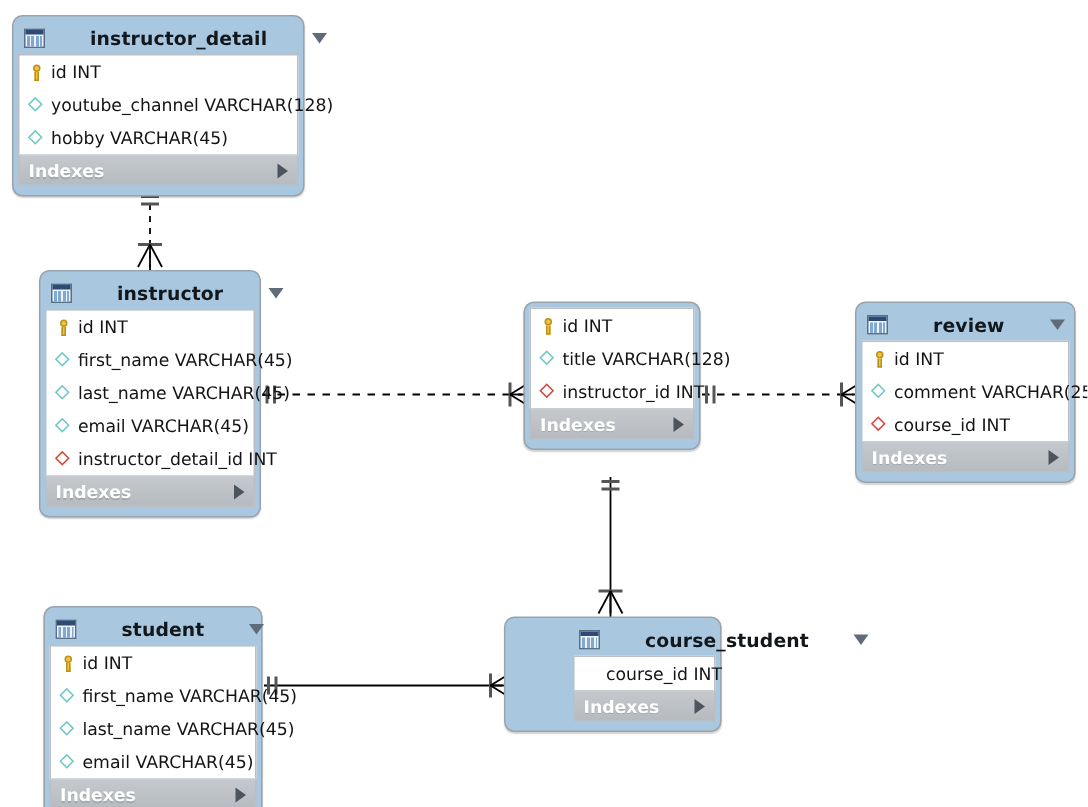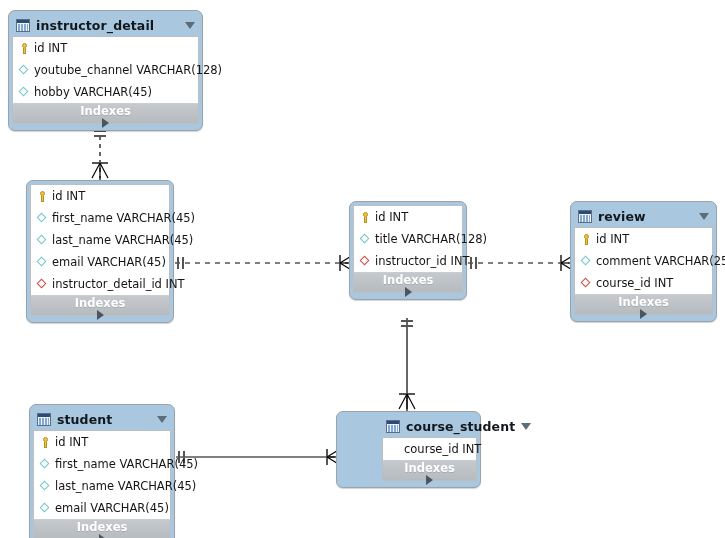--- a/index.html
+++ b/index.html
@@ -42,20 +42,21 @@
     box-shadow: 0 1px 1px rgba(0,0,0,0.18);
   }
 
   .tbl-header {
     height: 22px;
     display: flex;
     align-items: center;
     padding: 0 4px 0 4px;
     box-sizing: border-box;
     background: transparent;
+    gap: 24px;
   }
   .tbl-icon {
     width: 14px;
     height: 13px;
     flex: 0 0 14px;
     margin-right: 6px;
     position: relative;
     box-sizing: border-box;
     border: 1px solid #5a6e85;
     background: #eef3f8;
@@ -173,21 +174,20 @@
 
   .tbl-indexes {
     display: flex;
     align-items: center;
     height: 21px;
     box-sizing: border-box;
     padding: 0 6px 0 6px;
     background: linear-gradient(to bottom, #c5c9cd 0%, #b6bbc0 100%);
     border: 1px solid #b9bfc5;
     border-top: 1px solid #c9cdd1;
-    flex-direction: column;
   }
   .tbl-indexes .ix-label {
     flex: 1 1 auto;
     font-size: 11.5px;
     font-weight: bold;
     color: #ffffff;
     text-shadow: 0 1px 0 rgba(0,0,0,0.12);
   }
   .tbl-indexes .ix-caret {
     flex: 0 0 auto;
@@ -279,20 +279,25 @@
         <span class="col-name">hobby VARCHAR(45)</span>
       </div>
     </div>
     <div class="tbl-indexes">
       <span class="ix-label">Indexes</span>
       <span class="ix-caret"></span>
     </div>
   </div>
 
   <div class="table-box" style="left:26px; top:180px; width:148px;">
+    <div class="tbl-header">
+      <span class="tbl-icon"></span>
+      <span class="tbl-title">instructor</span>
+      <span class="tbl-caret"></span>
+    </div>
     <div class="tbl-cols">
       <div class="col-row">
         <span class="col-ico pk"></span>
         <span class="col-name">id INT</span>
       </div>
       <div class="col-row">
         <span class="col-ico diamond"></span>
         <span class="col-name">first_name VARCHAR(45)</span>
       </div>
       <div class="col-row">

